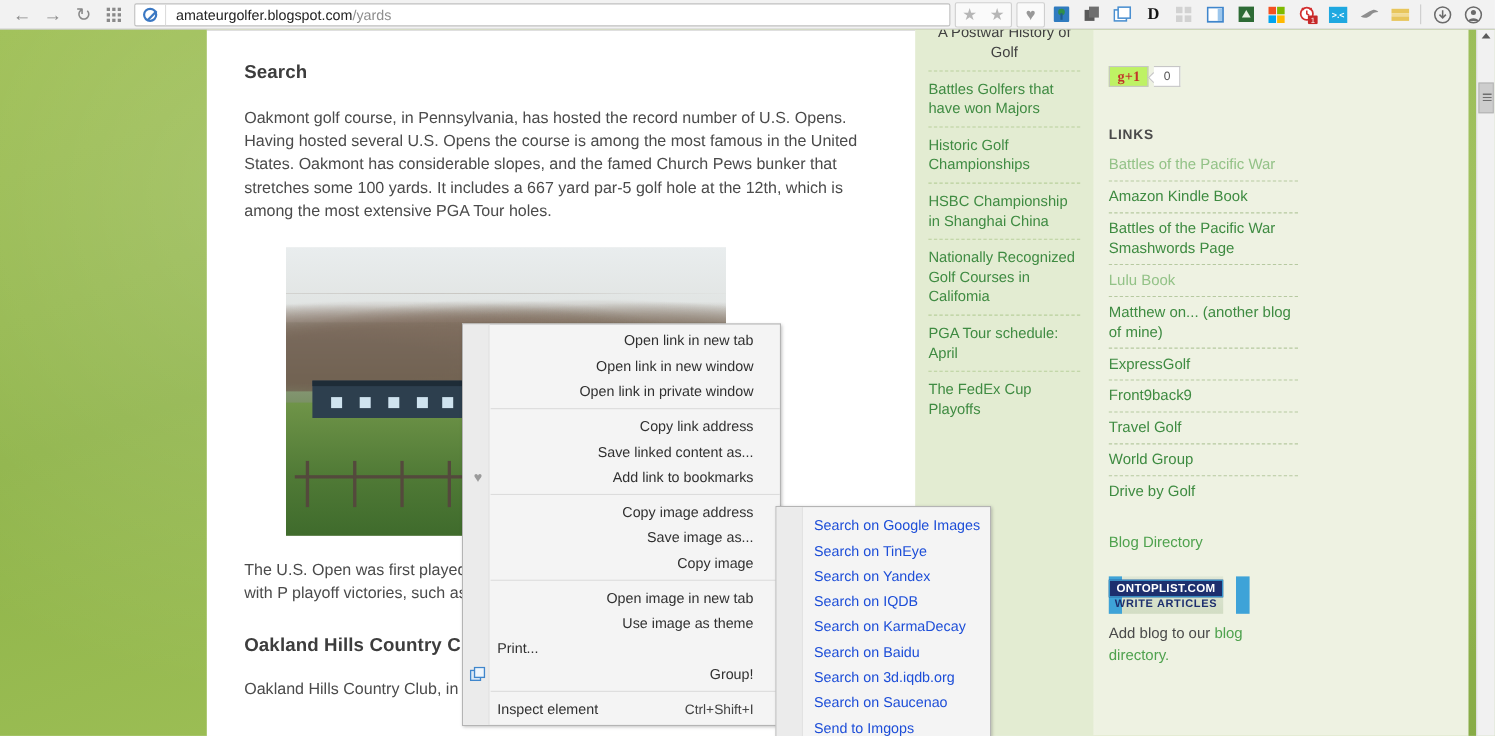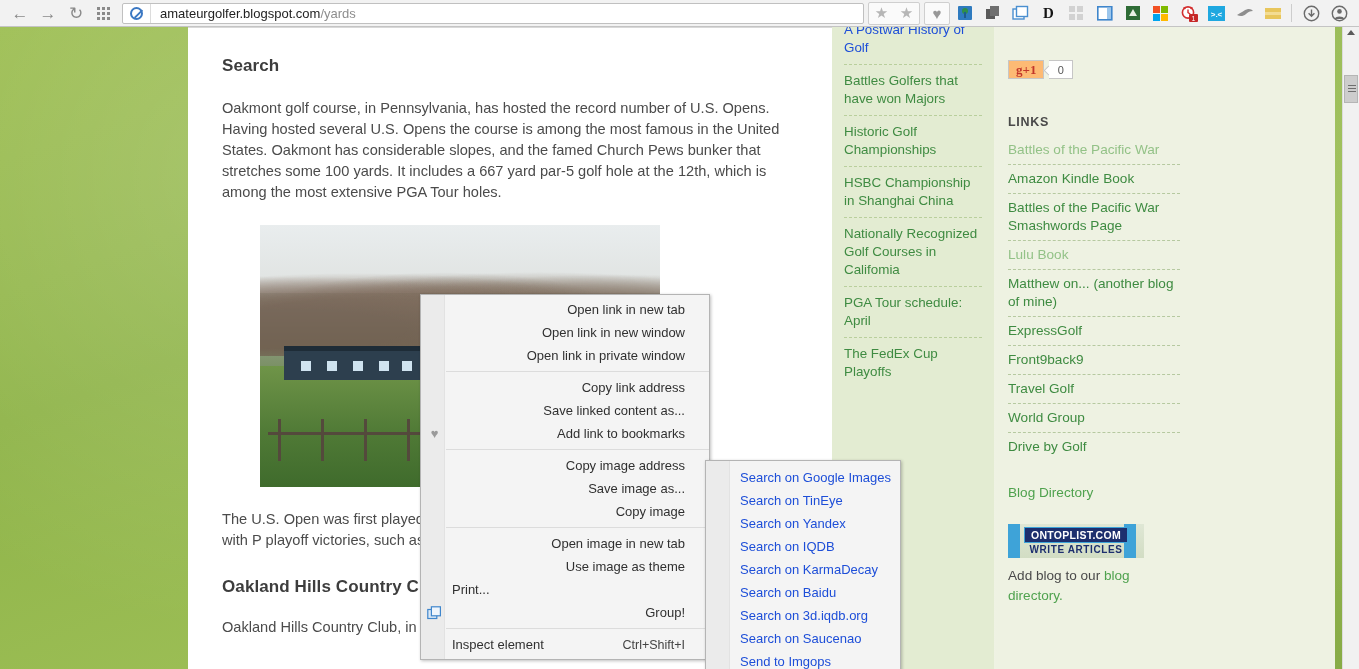--- a/index.html
+++ b/index.html
@@ -174,21 +174,21 @@
   #sidebar-a .side-link:first-child { padding-top: 0; margin-top: -6px; }
 
   #sidebar-b {
     position: absolute; left: 806px; top: 0;
     width: 200px; height: 642px;
     padding: 0 14px;
   }
   #gplus-row { margin: 33px 0 0 0; display: flex; align-items: center; }
   #gplus-btn {
     display: inline-flex; align-items: center; justify-content: center;
-    background: #fdba74; border: 1px solid #c6c6c6;
+    background: #bef264; border: 1px solid #c6c6c6;
     height: 19px; padding: 0 7px;
     font-size: 13px; font-weight: bold; color: #c2362a;
     font-family: "Liberation Serif", serif;
   }
   #gplus-count {
     display: inline-flex; align-items: center; justify-content: center;
     background: #ffffff; border: 1px solid #c6c6c6; border-left: none;
     height: 19px; min-width: 24px; padding: 0 5px;
     font-size: 11px; color: #555; position: relative; margin-left: 5px;
   }
@@ -208,21 +208,21 @@
     border-bottom: 1px dashed #b6c9a0;
     color: #3e8b41;
   }
   .link-item.visited { color: #93c287; }
   .link-item.last { border-bottom: none; }
   #blog-directory {
     display: block; font-size: 13.6px; color: #4fa24e;
     text-decoration: none; margin-top: 24px;
   }
   #ontoplist {
-    margin-top: 24px; width: 136px; height: 34px;
+    margin-top: 24px; width: 104px; height: 34px;
     position: relative; display: flex; align-items: center; justify-content: center;
     flex-direction: column;
     background: linear-gradient(to bottom,#dfe7d5,#d2ddc4);
   }
   #ontoplist .ribbon {
     width: 128px; height: 34px; position: absolute; left: 0; top: 0;
     background:
       linear-gradient(to right, #3ea3d8 0 12px, rgba(0,0,0,0) 12px),
       linear-gradient(to left, #3ea3d8 0 12px, rgba(0,0,0,0) 12px);
   }
@@ -483,21 +483,21 @@
         </div>
 
         <p class="post-body">The U.S. Open was first played than the 7,230 yards of today. career in a playoff round with P playoff victories, such as Els' th</p>
         <h2 class="post-title" style="margin-top:26px;margin-bottom:20px;">Oakland Hills Country C</h2>
         <p class="post-body">Oakland Hills Country Club, in Michigan, has a couple of 18 hole courses. A</p>
       </div>
     </div>
 
     <div id="sidebar-a">
       <div class="popular-list">
-        <a class="side-link" href="#" style="color:#1d4ed8;">A Postwar History of Golf</a>
+        <a class="side-link" href="#" style="color:#404040;text-align:center;">A Postwar History of Golf</a>
         <a class="side-link" href="#">Battles Golfers that have won Majors</a>
         <a class="side-link" href="#">Historic Golf Championships</a>
         <a class="side-link" href="#">HSBC Championship in Shanghai China</a>
         <a class="side-link" href="#">Nationally Recognized Golf Courses in Califomia</a>
         <a class="side-link" href="#">PGA Tour schedule: April</a>
         <a class="side-link" href="#">The FedEx Cup Playoffs</a>
       </div>
     </div>
 
     <div id="sidebar-b">

